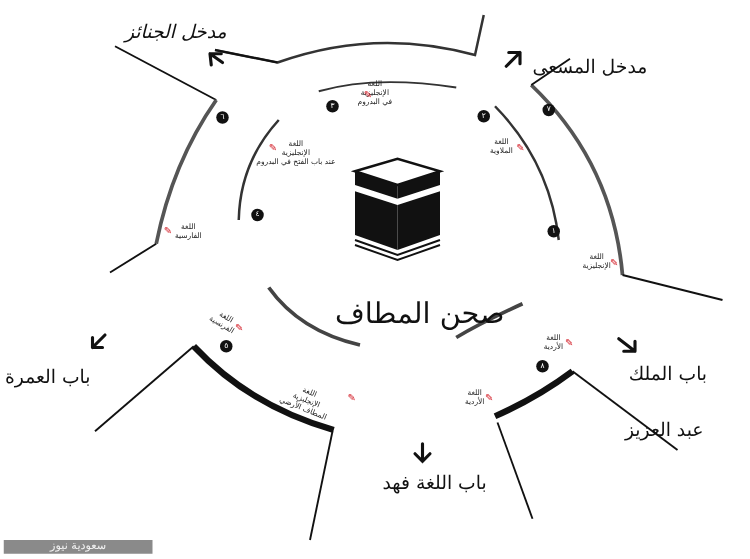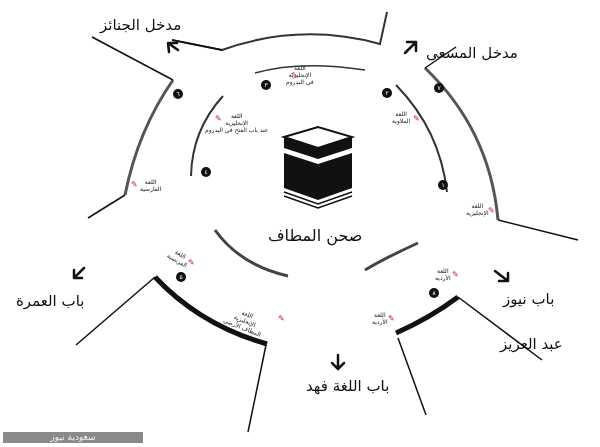--- a/index.html
+++ b/index.html
@@ -1,23 +1,23 @@
 <!DOCTYPE html>
 <html><head>
   <meta charset="utf-8">
   <style>
     html, body { margin: 0; padding: 0; background: #ffffff; }
     body { width: 600px; height: 447px; position: relative; overflow: hidden; font-family: "DejaVu Sans", sans-serif; }
     svg.map { position: absolute; left: 0; top: 0; }
     .lbl { position: absolute; direction: rtl; text-align: center; color: #111; white-space: nowrap; }
     .gate { font-size: 15px; line-height: 18px; }
-    .title { font-size: 16px; }
+    .title { font-size: 23px; margin-top: 12px; }
     .tiny { font-size: 6px; line-height: 7px; color: #222; }
     .pin { color: #d4202a; font-size: 8px; position: absolute; }
-    .watermark { position: absolute; left: 3px; top: 432px; width: 140px; height: 11px; background: #8a8a8a; color: #f2f2f2; font-size: 9px; line-height: 11px; text-align: center; direction: rtl; }
+    .watermark { position: absolute; left: 3px; top: 432px; width: 119px; height: 11px; background: #8a8a8a; color: #f2f2f2; font-size: 9px; line-height: 11px; text-align: center; direction: rtl; }
     .badge { position: absolute; width: 10px; height: 10px; border-radius: 50%; background: #111; color: #fff; font-size: 6px; line-height: 10px; text-align: center; }
   </style>
 </head>
 <body>
 
 <svg class="map" width="600" height="447" viewBox="0 0 600 447">
 
   <path d="M172,40 L222,50 Q300,22 380,44 L387,12" fill="none" stroke="#333" stroke-width="2"></path>
   <line x1="172" y1="40" x2="222" y2="50" stroke="#111" stroke-width="1.5"></line>
   <line x1="92" y1="37" x2="173" y2="80" stroke="#111" stroke-width="1.5"></line>
@@ -55,25 +55,25 @@
   <g>
     <polygon points="284,137 318,127 352,137 318,148" fill="#fff" stroke="#111" stroke-width="2"></polygon>
     <polygon points="284,137 318,148 318,200 284,188" fill="#111"></polygon>
     <polygon points="318,148 352,137 352,188 318,200" fill="#111"></polygon>
     <polygon points="284,148 318,159 352,148 352,153 318,164 284,153" fill="#fff"></polygon>
     <polyline points="284,192 318,204 352,192" fill="none" stroke="#111" stroke-width="1.5"></polyline>
     <polyline points="284,196 318,208 352,196" fill="none" stroke="#111" stroke-width="1.5"></polyline>
   </g>
 </svg>
 
-<div class="lbl gate" style="left:100px;top:16px;">مدخل الجنائز</div>
+<div class="lbl gate" style="left:100px;top:16px;font-style:italic;">مدخل الجنائز</div>
 <div class="lbl gate" style="left:426px;top:44px;">مدخل المسعى</div>
-<div class="lbl gate" style="left:16px;top:292px;">باب العمرة</div>
+<div class="lbl gate" style="left:4px;top:292px;">باب العمرة</div>
 <div class="lbl gate" style="left:306px;top:377px;">باب اللغة فهد</div>
-<div class="lbl gate" style="left:503px;top:290px;">باب نيوز</div>
+<div class="lbl gate" style="left:503px;top:290px;">باب الملك</div>
 <div class="lbl gate" style="left:500px;top:307px;margin-top:28px;">عبد العزيز</div>
 
 <div class="lbl title" style="left:268px;top:226px;">صحن المطاف</div>
 
 <div class="badge" style="left:438px;top:180px;">١</div>
 <div class="badge" style="left:382px;top:88px;">٢</div>
 <div class="badge" style="left:261px;top:80px;">٣</div>
 <div class="badge" style="left:201px;top:167px;">٤</div>
 <div class="badge" style="left:176px;top:272px;">٥</div>
 <div class="badge" style="left:173px;top:89px;">٦</div>

